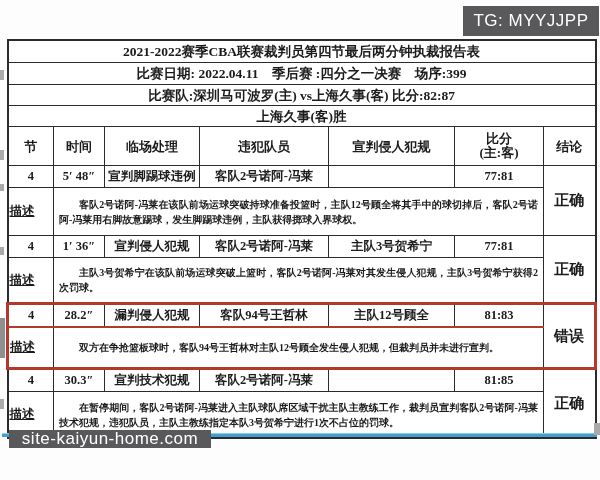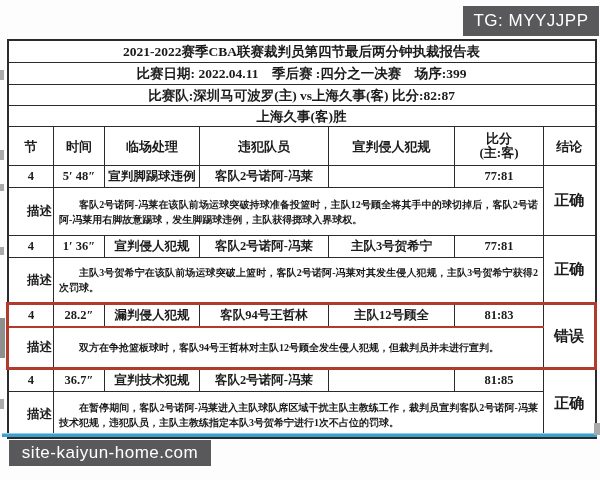--- a/index.html
+++ b/index.html
@@ -10,41 +10,41 @@
     color:#1b1b1b;
   }
   
   .wm {
     position:absolute; background:#59595b; color:#ffffff;
     font-family:"Liberation Sans","DejaVu Sans",sans-serif;
     display:flex; align-items:center; justify-content:center;
     font-size:17px; letter-spacing:0.5px;
   }
   .wm-top { left:463px; top:6px; width:136px; height:30px; }
-  .wm-bottom { left:9px; top:440px; width:202px; height:26px;text-align:right; }
+  .wm-bottom { left:9px; top:430px; width:202px; height:18px;text-align:right; }
 
   
   .doc { position:absolute; left:6px; top:39px; }
   table {
     border-collapse:collapse; table-layout:fixed; width:588px;
     background:#ffffff;
   }
   td, th {
     border:1px solid #2b2b2b; text-align:center; vertical-align:middle;
     padding:0 1px; font-size:12.5px; line-height:15px; font-weight:bold;
   }
   table { border:2px solid #2b2b2b; }
   .band td { height:20px; font-size:13.5px; }
   .band-title td { height:21px; }
   .colhead th { height:38px; font-size:13px; }
   .colhead .two-line div { line-height:14px; }
   .row-main td { height:21px; line-height:13px; }
   .row-main .clip { max-height:25px; overflow:hidden; }
   .row-desc td { text-align:left; }
-  .row-desc .lbl { text-align:right; }
+  .row-desc .lbl { text-align:left;text-decoration:underline; }
   .row-desc p {
     margin:0; padding:1px 4px; text-align:justify; text-indent:2em;
     font-size:10px; line-height:15px; font-weight:bold;
   }
   .d1 td { height:47px; } .d2 td { height:44px; }
   .d3 td { height:39px; } .d4 td { height:45px; }
   .concl { font-size:15px; }
 
   
   .hl-main td { border-top:3px solid #b23a2d; border-bottom:2px solid #b23a2d; }
@@ -152,21 +152,21 @@
     </tr>
     <tr class="row-desc d3 hl-desc">
       <td class="lbl">描述</td>
       <td colspan="5">
         <p>双方在争抢篮板球时，客队94号王哲林对主队12号顾全发生侵人犯规，但裁判员并未进行宣判。</p>
       </td>
     </tr>
 
     <tr class="row-main">
       <td>4</td>
-      <td>36.7″</td>
+      <td>30.3″</td>
       <td>宣判技术犯规</td>
       <td>客队2号诺阿-冯莱</td>
       <td></td>
       <td>81:85</td>
       <td class="concl" rowspan="2">正确</td>
     </tr>
     <tr class="row-desc d4">
       <td class="lbl">描述</td>
       <td colspan="5">
         <p>在暂停期间，客队2号诺阿-冯莱进入主队球队席区域干扰主队主教练工作，裁判员宣判客队2号诺阿-冯莱技术犯规，违犯队员，主队主教练指定本队3号贺希宁进行1次不占位的罚球。</p>

